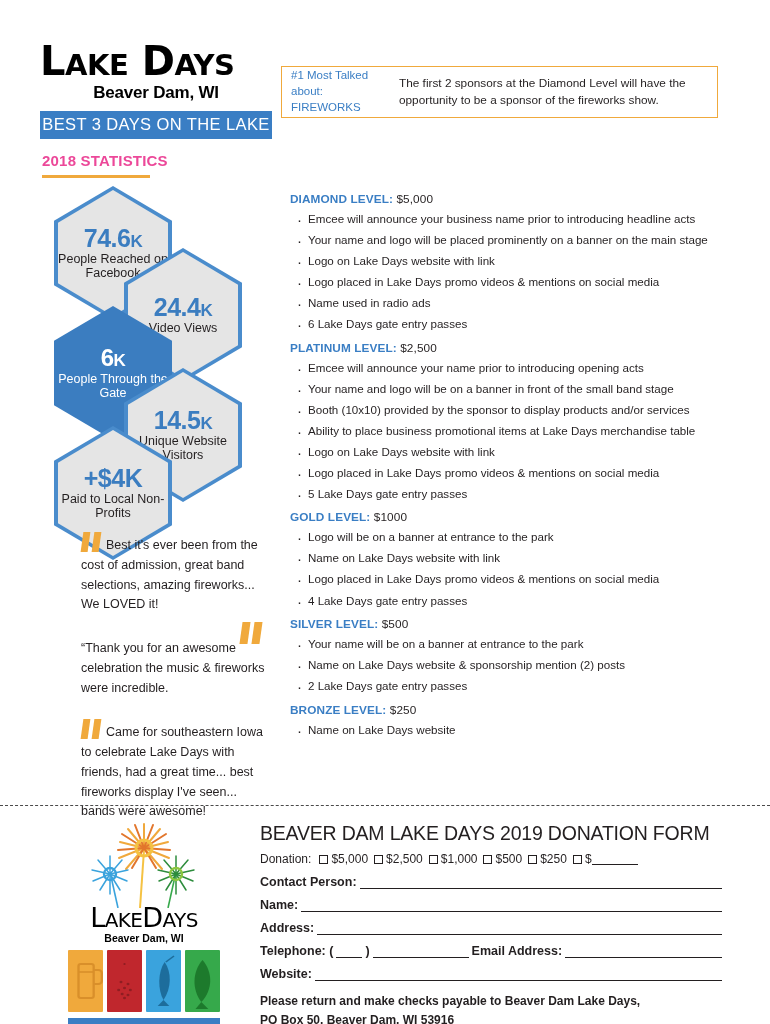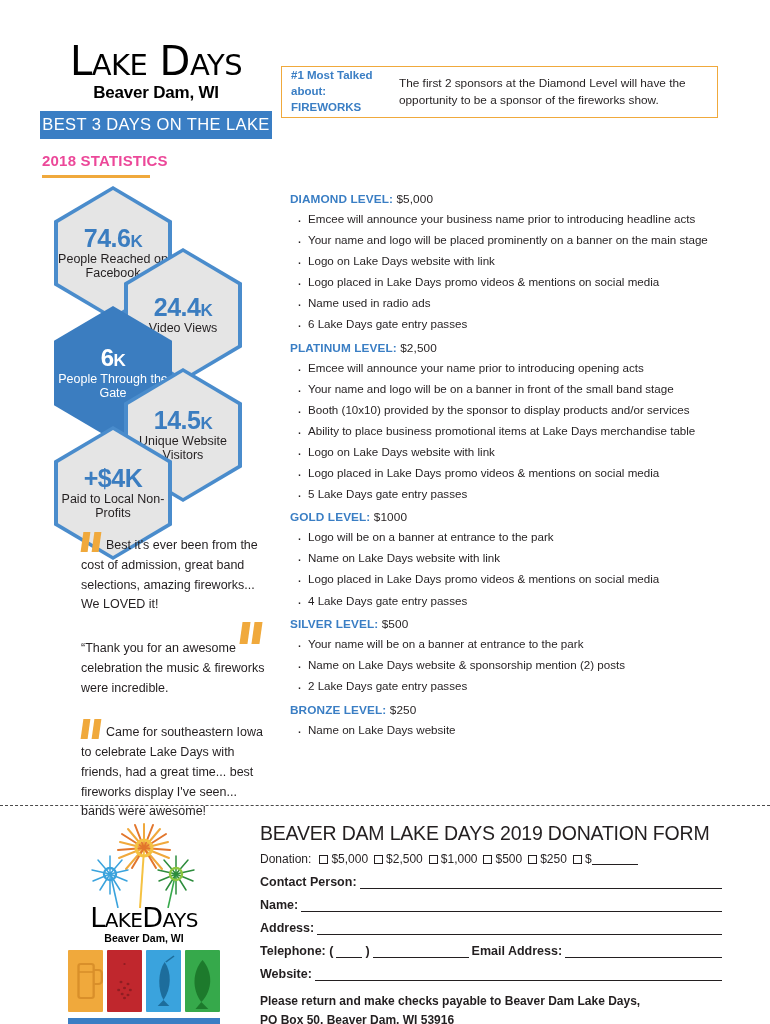--- a/index.html
+++ b/index.html
@@ -9,26 +9,26 @@
     font-family: "Liberation Sans", sans-serif;
     color: #231f20;
     overflow: hidden;
   }
   .page { position: relative; width: 770px; height: 1024px; }
 
   
   .brand { position: absolute; left: 40px; top: 42px; width: 232px; }
   .brand-title {
     font-family: "DejaVu Sans", sans-serif;
-    font-weight: 400;
+    font-weight: 700;
     font-size: 40px;
     letter-spacing: -0.5px;
     line-height: 0.96;
     color: #000;
-    text-align: center;
+    text-align: left;
     white-space: nowrap;
   }
   .brand-title .sm { font-size: 29px; }
   .brand-sub {
     text-align: center;
     font-size: 17px;
     font-weight: 600;
     color: #000;
     margin-top: 3px;
     letter-spacing: -0.2px;
@@ -125,21 +125,21 @@
 
   
   .callout {
     position: absolute; left: 281px; top: 66px;
     width: 437px; height: 52px;
     border: 1.4px solid #f0a93c;
     display: flex; align-items: center;
     padding: 0 9px;
   }
   .callout-lead {
-    color: #3a7ec4; font-weight: 700; font-size: 11.5px;
+    color: #3a7ec4; font-weight: 400; font-size: 11.5px;
     line-height: 1.38; width: 104px; flex: none;
   }
   .callout-body {
     font-size: 11.8px; line-height: 1.42; color: #231f20;
     padding-left: 4px;
   }
 
   
   .levels { position: absolute; left: 290px; top: 192px; width: 430px; }
   .lvl { margin-bottom: 9px; }

